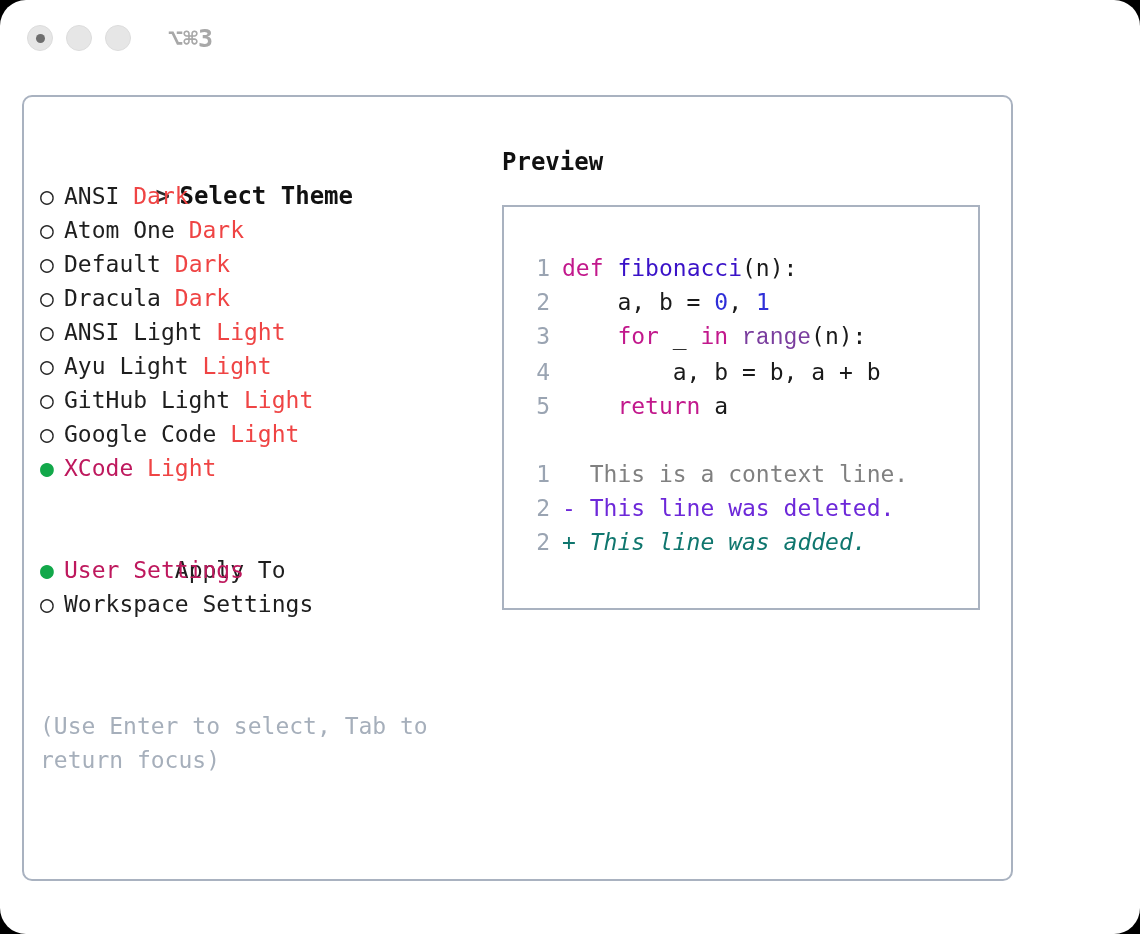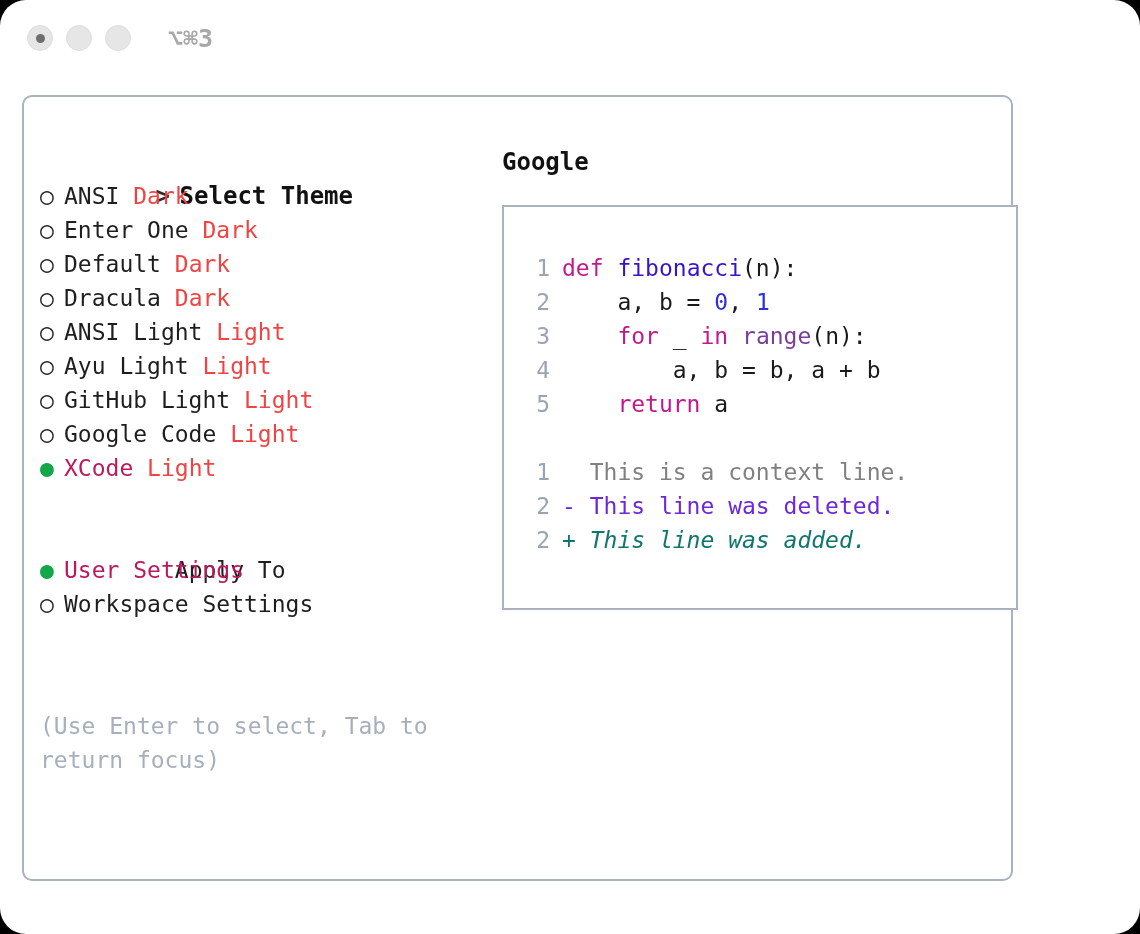--- a/index.html
+++ b/index.html
@@ -141,21 +141,21 @@
 
   #preview-title {
     font-size: 24px;
     font-weight: bold;
     color: #111111;
     line-height: 34px;
   }
 
   #preview-box {
     margin-top: 26px;
-    width: 516px;
+    width: 478px;
     height: 405px;
     border: 2px solid #a9b2c0;
     background: #ffffff;
     padding: 44px 0 0 0;
   }
 
   .code-line {
     font-size: 23px;
     line-height: 34px;
     white-space: pre;
@@ -167,21 +167,21 @@
     width: 26px;
     text-align: right;
     color: #9aa4b2;
     margin-right: 12px;
   }
 
   .code-gap { height: 34px; }
 
   .tok-kw   { color: #c2188c; }
   .tok-fn   { color: #3a12c8; }
-  .tok-call { color: #7a3d9e; }
+  .tok-call { color: #7a3d9e; font-family: Liberation Mono, monospace; }
   .tok-num  { color: #2f2fd8; }
   .tok-pln  { color: #1a1a1a; }
 
   .diff-ctx { color: #808080; }
   .diff-del { color: #6d28d9; }
   .diff-add { color: #0f766e; font-style: italic; }
 </style>
 </head>
 <body>
 
@@ -201,21 +201,21 @@
   <div id="panel">
 
     <div id="left-col">
 
       <div class="row header-row">
         <span class="bullet">&gt;</span><span>Select Theme</span>
       </div>
 
       <div id="theme-rows">
           <div class="row"><span class="bullet">○</span><span class="theme-name">ANSI</span><span class="theme-kind"> Dark</span></div>
-          <div class="row"><span class="bullet">○</span><span class="theme-name">Enter One</span><span class="theme-kind"> Dark</span></div>
+          <div class="row"><span class="bullet">○</span><span class="theme-name">Atom One</span><span class="theme-kind"> Dark</span></div>
           <div class="row"><span class="bullet">○</span><span class="theme-name">Default</span><span class="theme-kind"> Dark</span></div>
           <div class="row"><span class="bullet">○</span><span class="theme-name">Dracula</span><span class="theme-kind"> Dark</span></div>
           <div class="row"><span class="bullet">○</span><span class="theme-name">ANSI Light</span><span class="theme-kind"> Light</span></div>
           <div class="row"><span class="bullet">○</span><span class="theme-name">Ayu Light</span><span class="theme-kind"> Light</span></div>
           <div class="row"><span class="bullet">○</span><span class="theme-name">GitHub Light</span><span class="theme-kind"> Light</span></div>
           <div class="row"><span class="bullet">○</span><span class="theme-name">Google Code</span><span class="theme-kind"> Light</span></div>
           <div class="row"><span class="bullet filled">●</span><span class="theme-name selected">XCode</span><span class="theme-kind"> Light</span></div>
         </div>
 
       <div class="spacer-34"></div>
@@ -227,21 +227,21 @@
       <div id="apply-rows">
           <div class="row"><span class="bullet filled">●</span><span class="theme-name selected">User Settings</span></div>
           <div class="row"><span class="bullet">○</span><span class="theme-name">Workspace Settings</span></div>
         </div>
 
     </div>
 
     <div id="hint">(Use Enter to select, Tab to return focus)</div>
 
     <div id="right-col">
-      <div id="preview-title">Google</div>
+      <div id="preview-title">Preview</div>
       <div id="preview-box">
         <div id="code-rows">
             <div class="code-line"><span class="lineno">1</span><span class="tok-kw">def </span><span class="tok-fn">fibonacci</span><span class="tok-pln">(n):</span></div>
             <div class="code-line"><span class="lineno">2</span><span class="tok-pln">    a, b = </span><span class="tok-num">0</span><span class="tok-pln">, </span><span class="tok-num">1</span></div>
             <div class="code-line"><span class="lineno">3</span><span class="tok-kw">    for </span><span class="tok-pln">_ </span><span class="tok-kw">in </span><span class="tok-call">range</span><span class="tok-pln">(n):</span></div>
             <div class="code-line"><span class="lineno">4</span><span class="tok-pln">        a, b = b, a + b</span></div>
             <div class="code-line"><span class="lineno">5</span><span class="tok-kw">    return </span><span class="tok-pln">a</span></div>
           </div>
         <div class="code-gap"></div>
         <div id="diff-rows">

